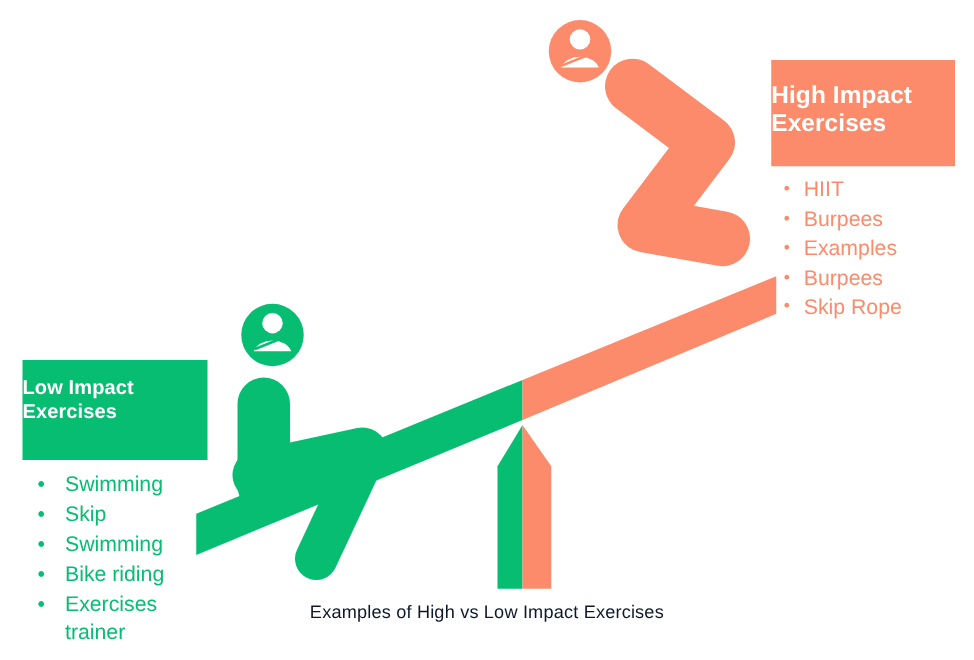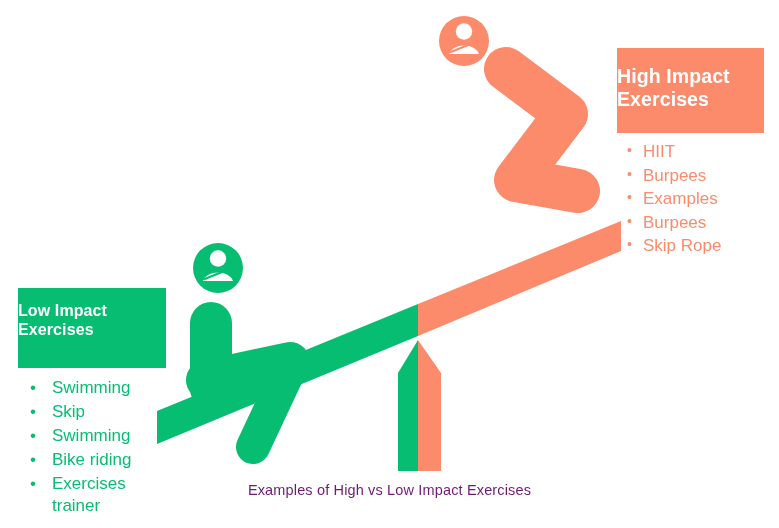--- a/index.html
+++ b/index.html
@@ -112,21 +112,21 @@
     top: 1px;
   }
 
   
   #caption {
     position: absolute;
     left: 0;
     top: 482px;
     width: 779px;
     text-align: center;
-    color: #701a75;
+    color: #0f172a;
     font-size: 14.5px;
     letter-spacing: .15px;
   }
 </style>
 </head>
 <body>
 
 <div id="infographic">
 
   <svg id="scene-svg" viewBox="0 0 779 528">

